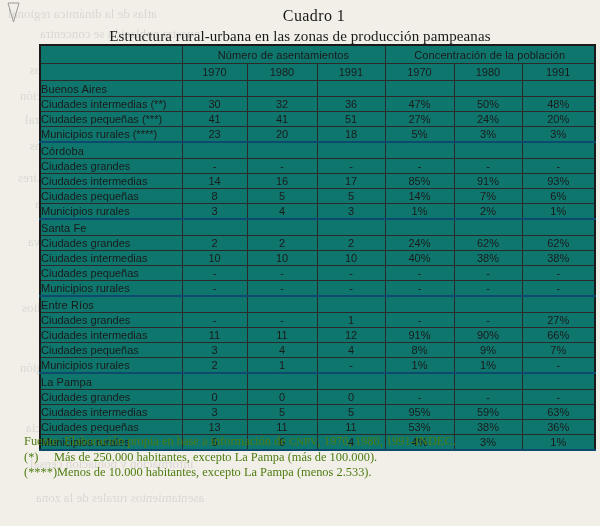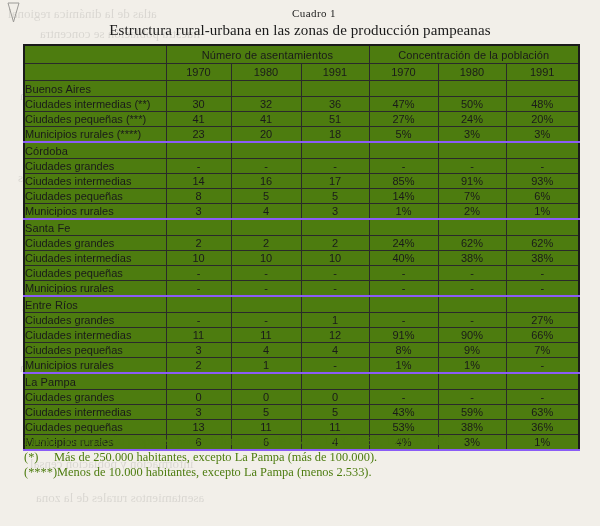--- a/index.html
+++ b/index.html
@@ -39,42 +39,43 @@
     width: 600px;
     height: 526px;
   }
 
   .title-block {
     text-align: center;
     font-family: "Liberation Serif", serif;
     padding-top: 7px;
   }
   .title-main {
-    font-size: 11px;
+    font-size: 16px;
     letter-spacing: 0.4px;
     padding-left: 28px;
   }
   .title-sub {
     font-size: 15px;
     margin-top: 3px;
     letter-spacing: 0.1px;
   }
 
   .table-wrap {
     position: absolute;
     left: 23px;
     top: 44px;
     width: 555px;
   }
 
   table.grid {
     border-collapse: collapse;
     width: 555px;
     table-layout: fixed;
-    background: #4d7c0f;
+    background: #0f766e;
+    margin-left: 16px;
   }
   table.grid td, table.grid th {
     border: 1px solid #2a2a2a;
     font-weight: normal;
     font-size: 11px;
     padding: 0;
     vertical-align: middle;
   }
 
   
@@ -113,21 +114,21 @@
     white-space: nowrap;
   }
   td.val {
     text-align: center;
     font-size: 11.5px;
     height: 14px;
   }
   tr.region-row td.val { height: 15px; }
 
   
-  tr.blocklast td { border-bottom: 2px solid #8b5cf6; }
+  tr.blocklast td { border-bottom: 2px solid #0c4a6e; }
   table.grid { border: 2px solid #1a1a1a; }
 
   .notes {
     position: absolute;
     left: 24px;
     top: 434px;
     width: 560px;
     font-family: "Liberation Serif", serif;
     font-size: 12.4px;
     line-height: 15.6px;
@@ -397,21 +398,21 @@
             <td class="val">0</td>
             <td class="val">-</td>
             <td class="val">-</td>
             <td class="val">-</td>
           </tr>
           <tr>
             <td class="rowlabel">Ciudades intermedias</td>
             <td class="val">3</td>
             <td class="val">5</td>
             <td class="val">5</td>
-            <td class="val">43%</td>
+            <td class="val">95%</td>
             <td class="val">59%</td>
             <td class="val">63%</td>
           </tr>
           <tr>
             <td class="rowlabel">Ciudades pequeñas</td>
             <td class="val">13</td>
             <td class="val">11</td>
             <td class="val">11</td>
             <td class="val">53%</td>
             <td class="val">38%</td>

